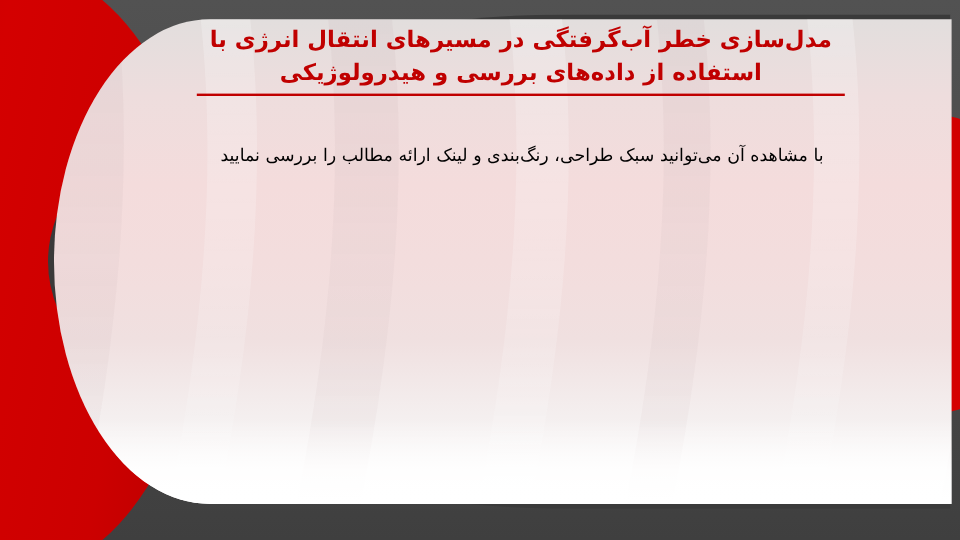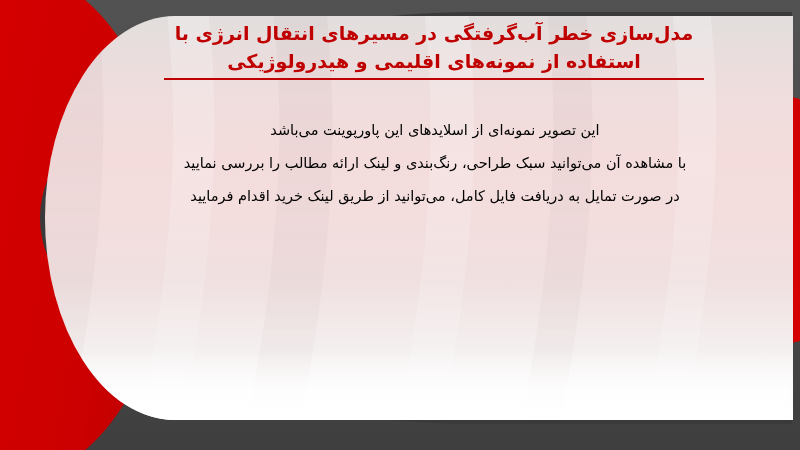--- a/index.html
+++ b/index.html
@@ -179,24 +179,22 @@
         <path d="M 690 -60 C 785 150, 755 420, 645 760 L 614 760 C 724 420, 754 150, 659 -60 Z" fill="url(#ad)"></path>
       </g>
     </svg>
     <div class="panel-bottom-fade"></div>
   </div>
 
   <div class="text-layer">
 
     <div class="title-block">
       <div class="title-line">مدل‌سازی خطر آب‌گرفتگی در مسیرهای انتقال انرژی با</div>
-      <div class="title-line">استفاده از نمونه‌های اقلیمی و هیدرولوژیکی</div>
+      <div class="title-line">استفاده از داده‌های بررسی و هیدرولوژیکی</div>
       <div class="title-rule"></div>
     </div>
 
     <div class="body-block">
-      <div class="body-line">این تصویر نمونه‌ای از اسلایدهای این پاورپوینت می‌باشد</div>
       <div class="body-line">با مشاهده آن می‌توانید سبک طراحی، رنگ‌بندی و لینک ارائه مطالب را بررسی نمایید</div>
-      <div class="body-line">در صورت تمایل به دریافت فایل کامل، می‌توانید از طریق لینک خرید اقدام فرمایید</div>
     </div>
 
   </div>
 </div>
 
 </body></html>

